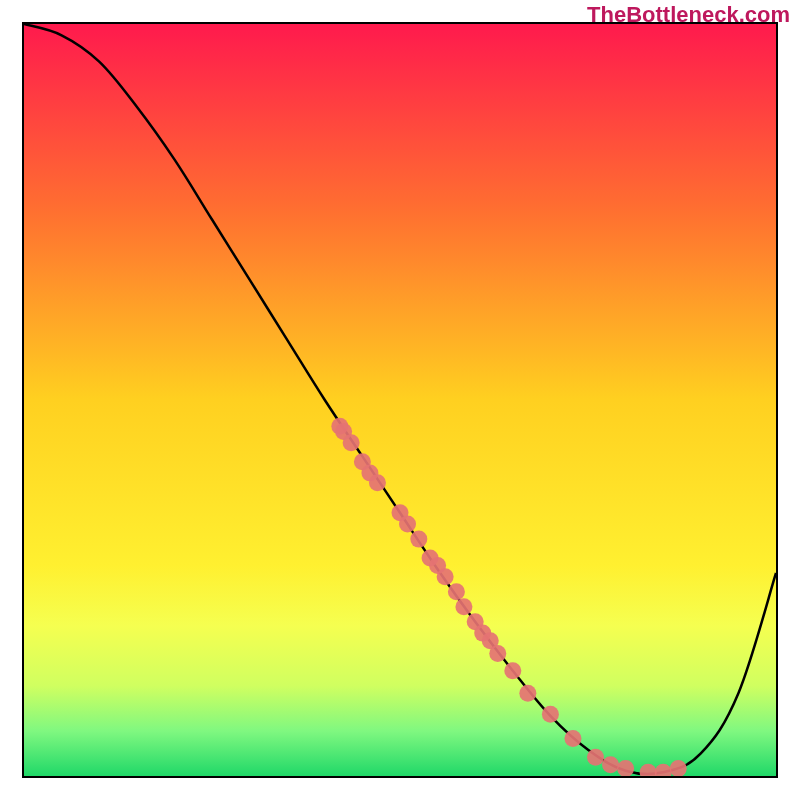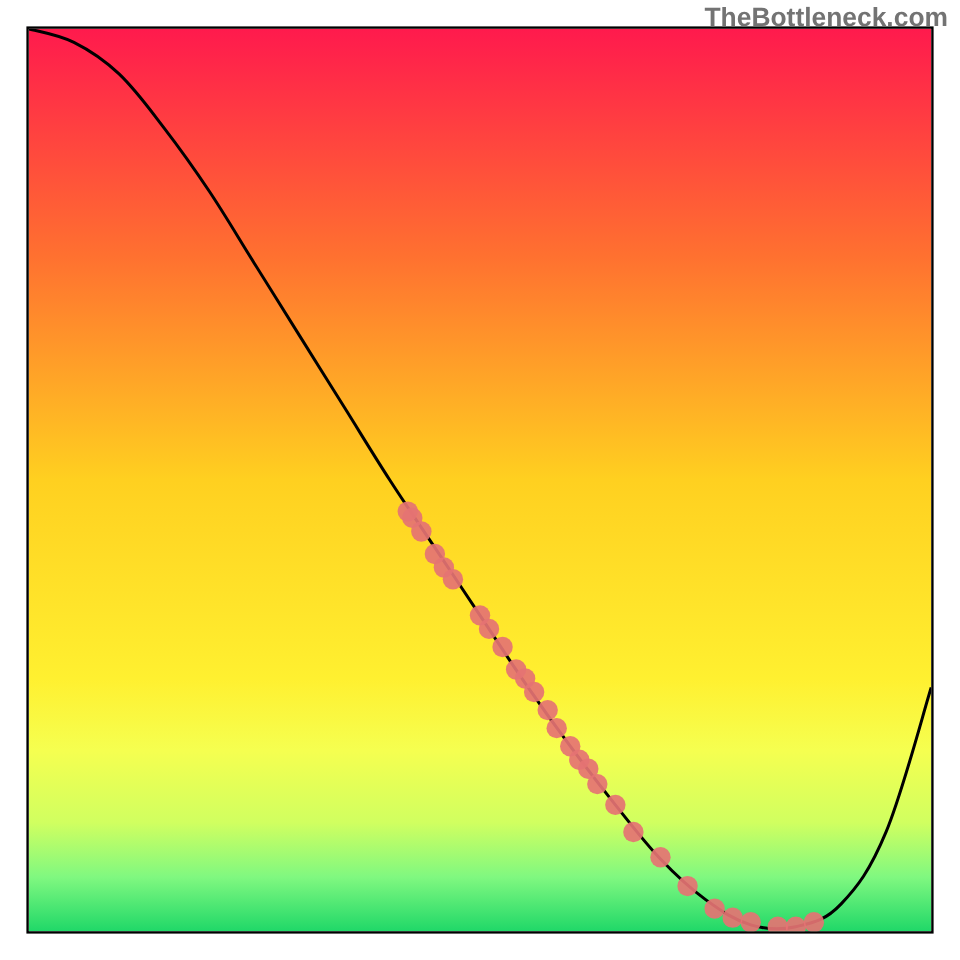--- a/index.html
+++ b/index.html
@@ -13,21 +13,21 @@
   }
   .container {
     width: 800px;
     height: 800px;
     position: relative;
   }
   .header {
     position: absolute;
     top: 2px;
     right: 10px;
-    color: #737373;
+    color: #be185d;
     font-size: 22px;
     font-weight: bold;
     z-index: 10;
   }
   .chart-area {
     position: absolute;
     left: 22px;
     top: 22px;
     width: 756px;
     height: 756px;

